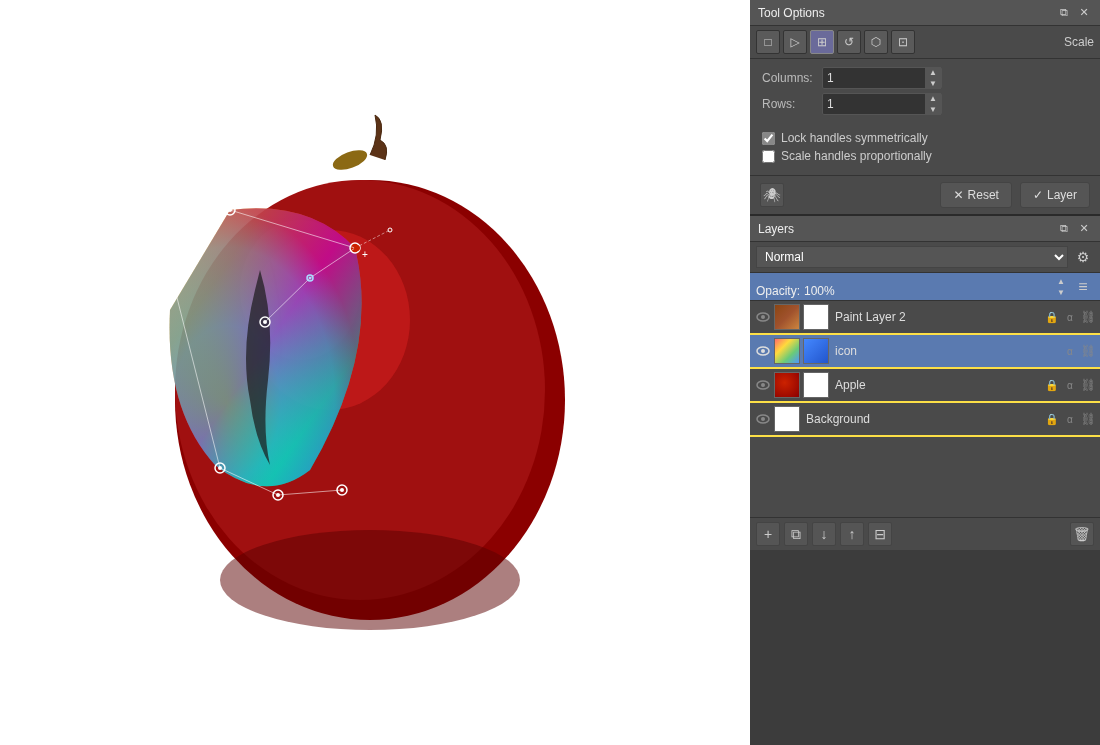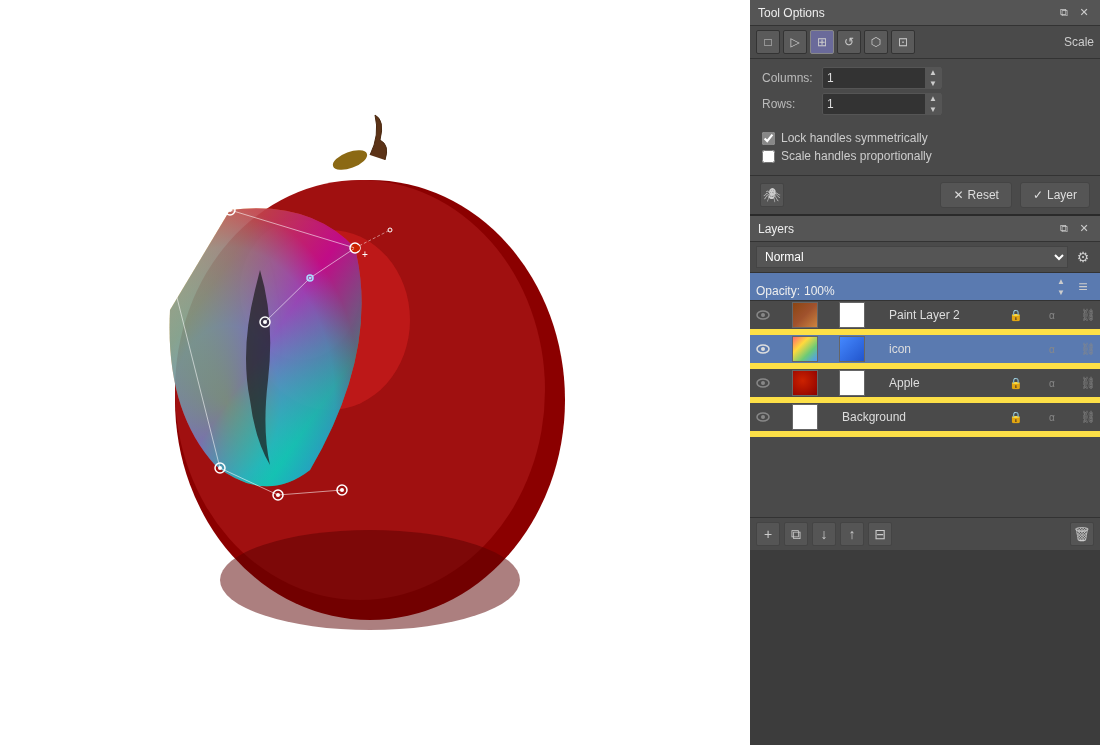--- a/index.html
+++ b/index.html
@@ -335,22 +335,22 @@
     #layers-list {
       flex: 1;
       overflow-y: auto;
     }
 
     .layer-row {
       display: flex;
       align-items: center;
       height: 34px;
       padding: 0 4px;
-      border-bottom: 6px solid #fde047;
-      gap: 20px;
+      border-bottom: 2px solid #fde047;
+      gap: 2px;
       cursor: pointer;
     }
     .layer-row.selected { background: #5a7ab0; }
 
     .layer-visibility {
       width: 18px;
       height: 18px;
       display: flex;
       align-items: center;
       justify-content: center;

